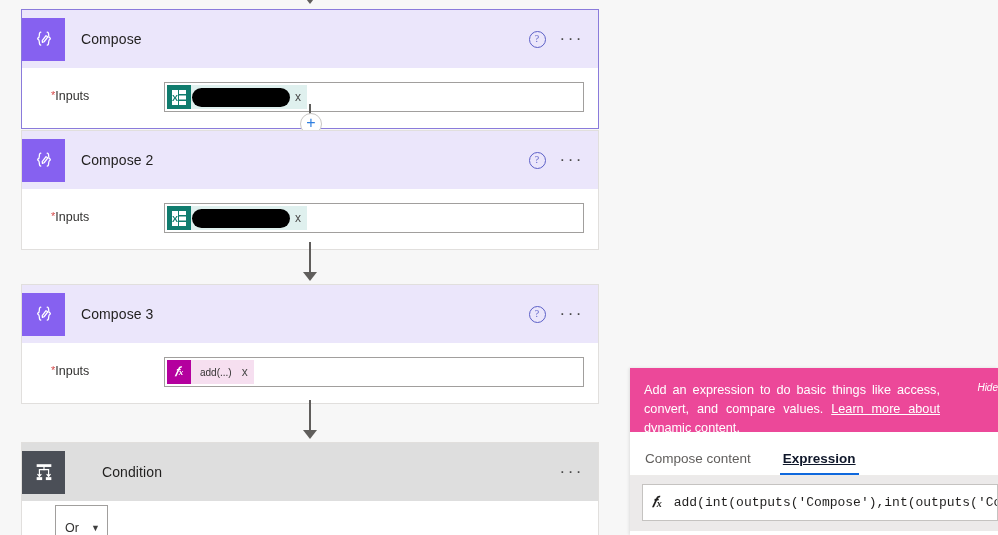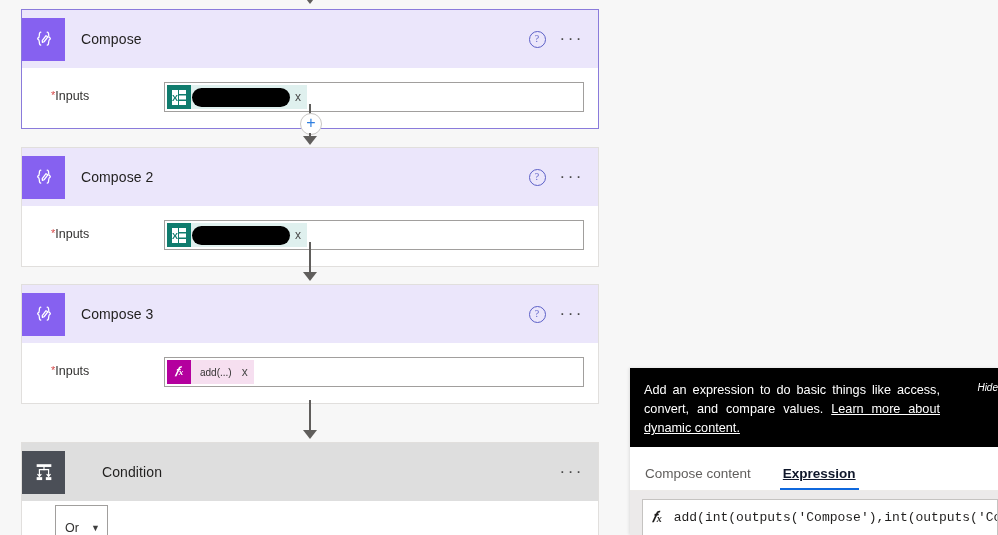--- a/index.html
+++ b/index.html
@@ -263,25 +263,25 @@
     position: absolute;
     left: 630px;
     top: 368px;
     width: 368px;
     height: 167px;
     background: #ffffff;
     box-shadow: -1px 0 3px rgba(0,0,0,0.10);
     overflow: hidden;
   }
   .banner {
-    background: #000000;
+    background: #ec4899;
     color: #fff;
     padding: 13px 14px 12px 14px;
     box-sizing: border-box;
-    height: 79px;
+    height: 64px;
     position: relative;
   }
   .banner-text {
     font-size: 12.7px;
     line-height: 19px;
     text-align: justify;
     width: 296px;
   }
   .banner-text a {
     color: #fff;
@@ -320,21 +320,21 @@
   .tab.active:after {
     content: "";
     position: absolute;
     left: 0; right: 0; bottom: 0;
     height: 2.5px;
     background: #0f68dd;
   }
   .expr-input-wrap {
     background: #eceaea;
     padding: 8px 0 0 12px;
-    height: 47px;
+    height: 55px;
     box-sizing: border-box;
   }
   .expr-input {
     background: #fff;
     border: 1px solid #c5c3c1;
     height: 37px;
     display: flex;
     align-items: center;
     padding-left: 9px;
     box-sizing: border-box;
@@ -398,21 +398,21 @@
         </div>
       </div>
     </div>
   </div>
 
   <div class="connector" style="top:104px; height:10px;"></div>
   <div class="plus-node" style="top:113px;">+</div>
   <div class="connector" style="top:133px; height:6px;"></div>
   <div class="arrowhead" style="top:136px;"></div>
 
-  <div class="card" style="top:147px;">
+  <div class="card" style="top:130px;">
     <div class="card-header">
       <div class="card-icon">
         <svg width="22" height="22" viewBox="0 0 24 24" fill="none" stroke="#ffffff" stroke-width="1.4" stroke-linecap="round" stroke-linejoin="round">
           <path d="M8.5 4.5c-1.6 0-1.6 1.8-1.6 3.3 0 1.6-.4 2.9-1.7 3.2v1.1c1.3.3 1.7 1.6 1.7 3.2 0 1.5 0 3.3 1.6 3.3"></path>
           <path d="M15.5 4.5c1.6 0 1.6 1.8 1.6 3.3 0 1.6.4 2.9 1.7 3.2v1.1c-1.3.3-1.7 1.6-1.7 3.2 0 1.5 0 3.3-1.6 3.3"></path>
           <path d="M14.2 8.4l-4.1 5.4.2 1.9 1.8-.7 4.1-5.4z"></path>
         </svg>
       </div>
       <div class="card-title">Compose 2</div>
       <div class="header-actions">

